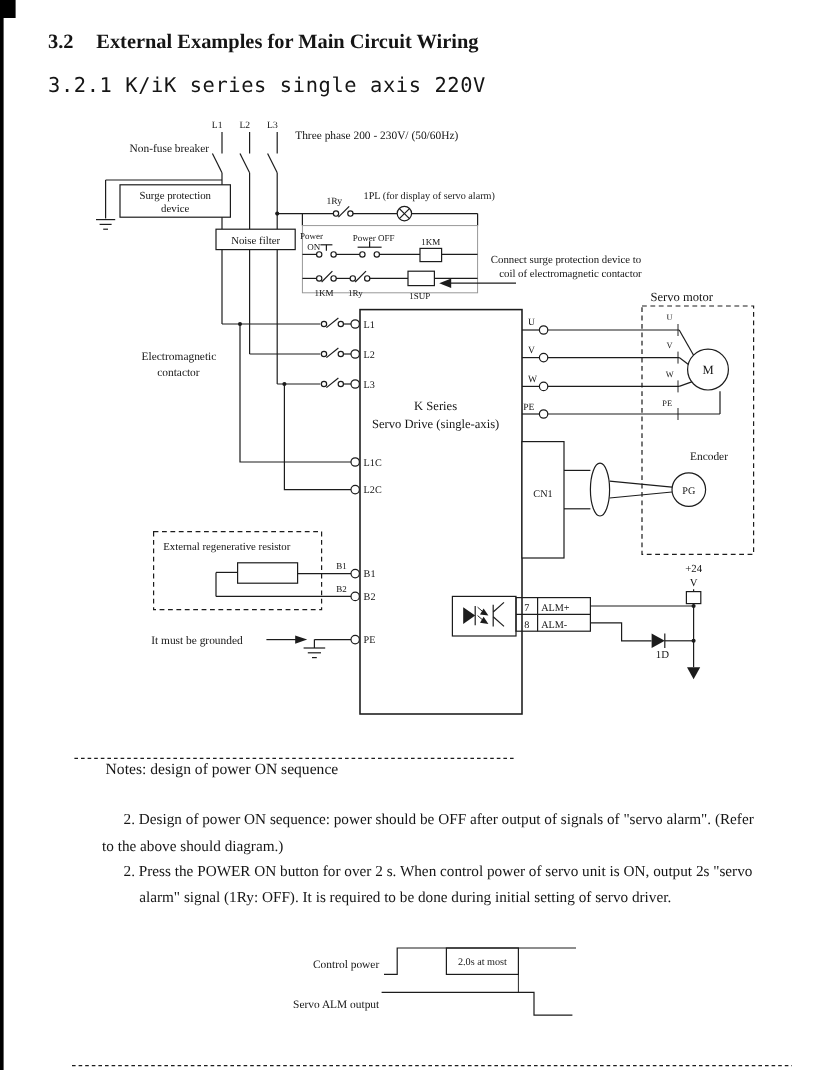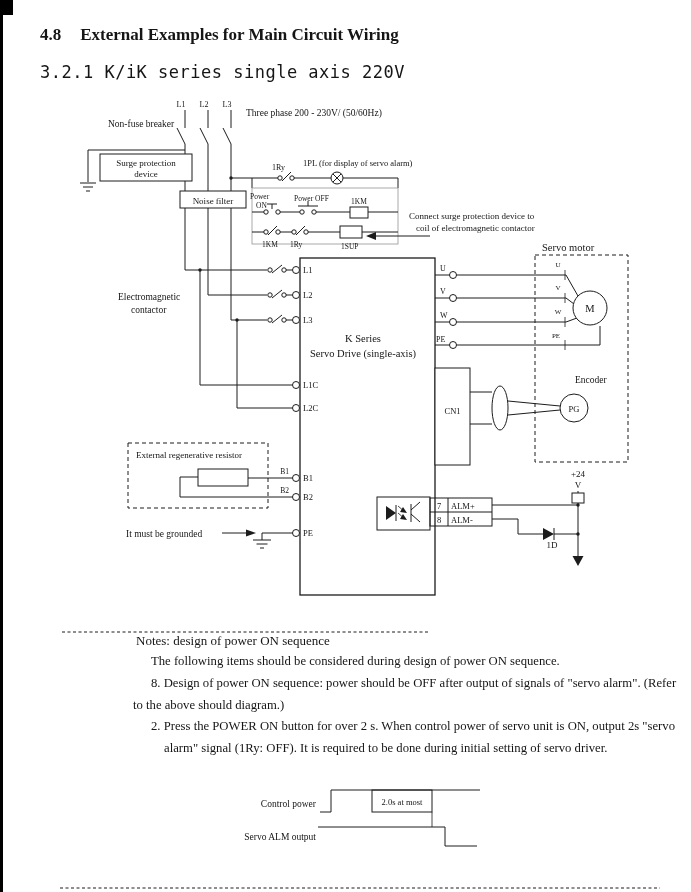--- a/index.html
+++ b/index.html
@@ -3,21 +3,21 @@
 <meta charset="utf-8">
 <style>
   html,body{margin:0;padding:0;background:#e8e8e8;}
   .page{position:relative;width:691px;height:892px;background:#ffffff;overflow:hidden;
         font-family:"Liberation Serif",serif;color:#151515;}
   .abs{position:absolute;}
   .edge-strip{left:0;top:0;width:3px;height:892px;background:#000;}
   .corner-blob{left:0;top:0;width:13px;height:15px;background:#000;}
   .heading{left:40px;top:25px;display:flex;gap:19px;font-size:17px;font-weight:bold;white-space:nowrap;}
   .subheading{left:40px;top:62px;font-family:"DejaVu Sans Mono",monospace;font-size:17px;letter-spacing:.5px;white-space:nowrap;}
-  .note{font-size:12.7px;white-space:nowrap;margin-left:48px;}
+  .note{font-size:12.7px;white-space:nowrap;}
   .note-title{font-size:13px;}
   svg.diagram{left:0;top:0;}
   svg .ln{stroke:#1c1c1c;stroke-width:1;fill:none;}
   svg .thick{stroke-width:1.3;}
   svg .thin{stroke-width:.8;}
   svg .gray{stroke:#949494;stroke-width:.8;fill:none;}
   svg .fw{fill:#ffffff;stroke:#1c1c1c;stroke-width:1;}
   svg .fb{fill:#1c1c1c;stroke:none;}
   svg .dash{stroke:#1c1c1c;stroke-width:1;fill:none;stroke-dasharray:4 3;}
   svg .dot{stroke:#1c1c1c;stroke-width:1;fill:none;stroke-dasharray:3 2.5;}
@@ -25,21 +25,21 @@
 </style>
 </head>
 <body>
 
 <div class="page">
 
   <div class="abs edge-strip"></div>
   <div class="abs corner-blob"></div>
 
   <div class="abs heading">
-    <span>4.8</span>
+    <span>3.2</span>
     <span>External Examples for Main Circuit Wiring</span>
   </div>
   <div class="abs subheading">3.2.1 K/iK series single axis 220V</div>
 
   <svg class="abs diagram" width="691" height="892" viewBox="0 0 691 892">
 
     <g>
       <text x="181" y="107" font-size="8" text-anchor="middle">L1</text>
       <text x="204" y="107" font-size="8" text-anchor="middle">L2</text>
       <text x="227" y="107" font-size="8" text-anchor="middle">L3</text>
@@ -303,19 +303,18 @@
       <polyline class="ln" points="320,812 331,812 331,790 480,790"></polyline>
       <rect class="ln" x="372" y="790" width="60" height="22"></rect>
       <text x="402" y="804.5" font-size="8.5" text-anchor="middle">2.0s at most</text>
       <line class="thin ln" x1="432" y1="812" x2="432" y2="827"></line>
       <text x="316" y="840" font-size="9.5" text-anchor="end">Servo ALM output</text>
       <polyline class="ln" points="318,827 445,827 445,846 477,846"></polyline>
     </g>
   </svg>
 
   <div class="abs note note-title" style="left:88px;top:633px">Notes: design of power ON sequence</div>
-  <div class="abs note" style="left:103px;top:654px">The following items should be considered during design of power ON sequence.</div>
-  <div class="abs note" style="left:103px;top:676px">8. Design of power ON sequence: power should be OFF after output of signals of "servo alarm". (Refer</div>
+  <div class="abs note" style="left:103px;top:676px">2. Design of power ON sequence: power should be OFF after output of signals of "servo alarm". (Refer</div>
   <div class="abs note" style="left:85px;top:698px">to the above should diagram.)</div>
   <div class="abs note" style="left:103px;top:719px">2. Press the POWER ON button for over 2 s. When control power of servo unit is ON, output 2s "servo</div>
   <div class="abs note" style="left:116px;top:741px">alarm" signal (1Ry: OFF). It is required to be done during initial setting of servo driver.</div>
 
 </div>
 
 </body></html>

